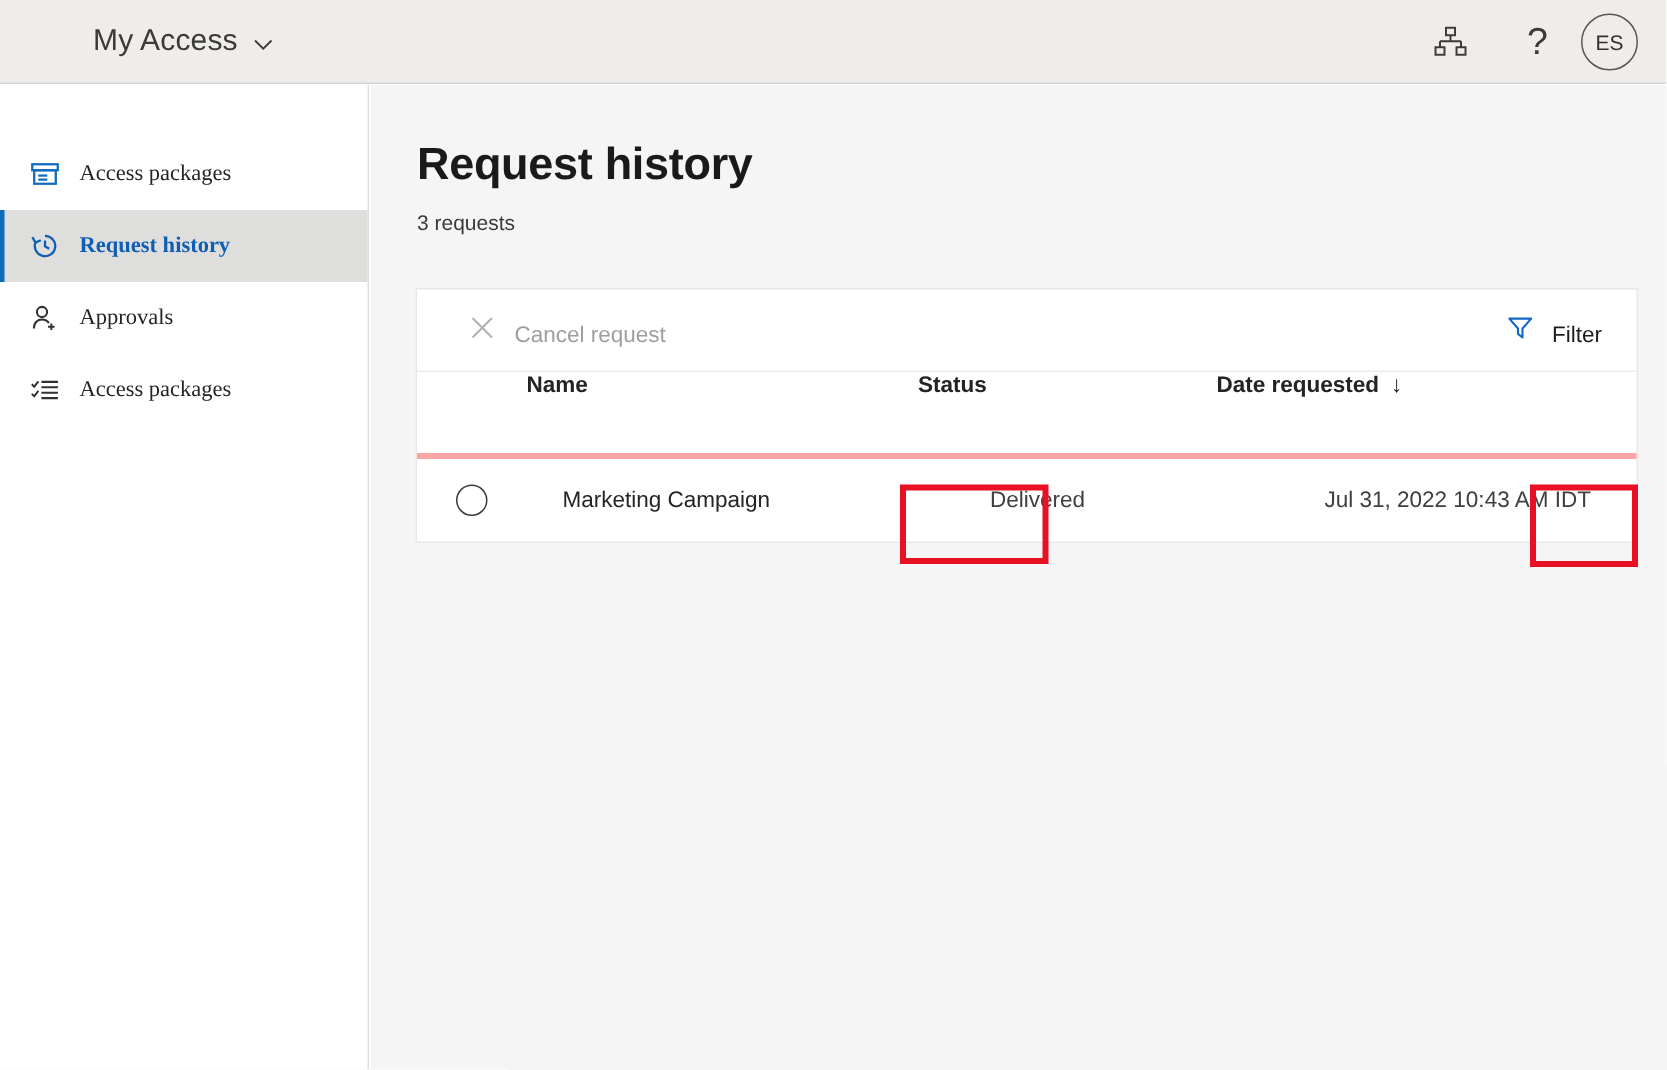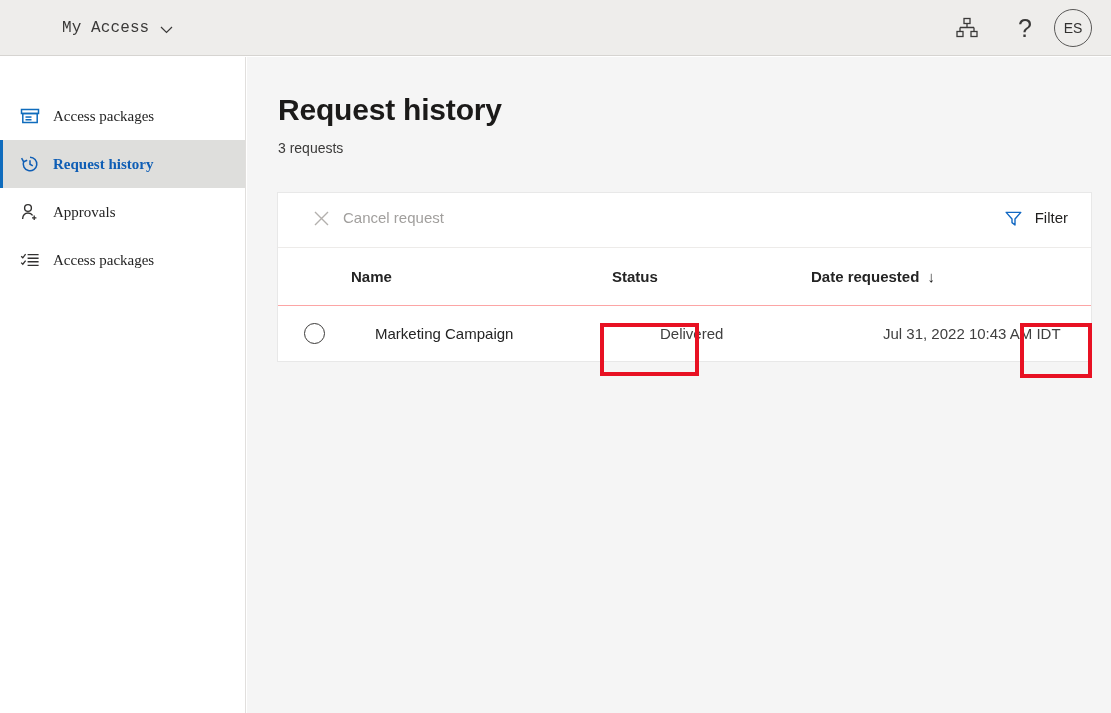--- a/index.html
+++ b/index.html
@@ -29,25 +29,24 @@
     align-items: center;
   }
   .brand {
     display: flex;
     align-items: center;
     gap: 10px;
     margin-left: 62px;
     cursor: pointer;
   }
   .brand-title {
-    font-size: 16px;
+    font-size: 20px;
     color: #3b3a39;
     letter-spacing: .1px;
     font-weight: 400;
-    font-family: Liberation Mono, monospace;
   }
   .chev {
     width: 15px; height: 15px;
     display: inline-block;
     position: relative;
     top: 2px;
   }
   .chev svg { display: block; }
 
   .searchbox {
@@ -189,38 +188,38 @@
     height: 55px;
     display: flex;
     align-items: center;
     justify-content: space-between;
     border-bottom: 1px solid #edebe9;
     padding: 0 23px 0 34px;
     box-sizing: border-box;
   }
   .cmd-btn {
     display: flex;
-    align-items: flex-start;
+    align-items: flex-end;
     gap: 12px;
     font-size: 15px;
     cursor: pointer;
   }
   .cmd-btn.disabled {
     color: #a19f9d;
     cursor: default;
   }
   .cmd-btn .lbl-filter {
     color: #201f1e;
   }
 
   .thead {
     height: 58px;
     display: flex;
-    align-items: center;
-    border-bottom: 1px solid #fca5a5;
+    align-items: flex-start;
+    border-bottom: 4px solid #fca5a5;
     box-sizing: border-box;
   }
   .trow {
     height: 55px;
     display: flex;
     align-items: center;
     box-sizing: border-box;
     gap: 24px;
   }
   .col-check { width: 73px; flex: 0 0 auto; display: flex; justify-content: center; }

